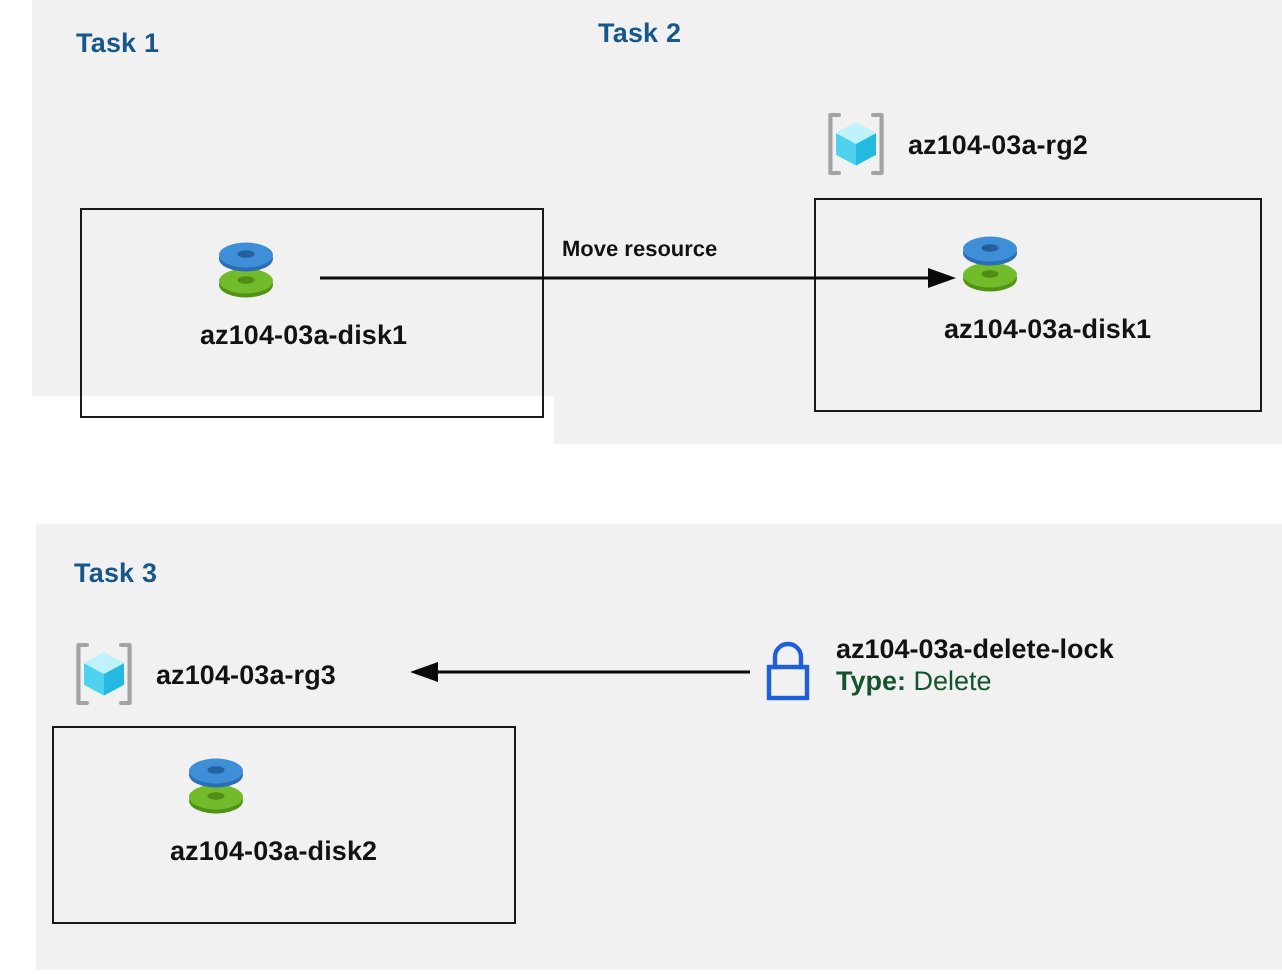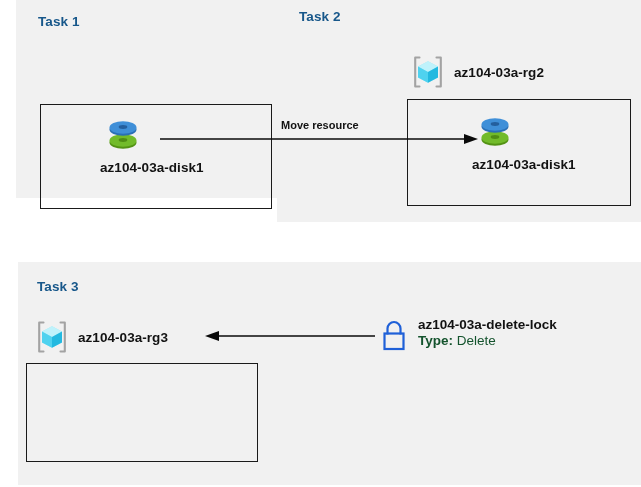--- a/index.html
+++ b/index.html
@@ -206,20 +206,33 @@
         <path d="M27.5 4.5 H31.8 V33.5 H27.5" fill="none" stroke="#a3a3a3" stroke-width="2.1" stroke-linecap="round" stroke-linejoin="round"></path>
         <polygon points="19,8.2 29,13.6 29,24.4 19,29.8 9,24.4 9,13.6" fill="#9ce8f7"></polygon>
         <polygon points="19,8.2 29,13.6 19,19.0 9,13.6" fill="#bff2fb"></polygon>
         <polygon points="19,19.0 29,13.6 29,24.4 19,29.8" fill="#23b9e0"></polygon>
         <polygon points="19,19.0 19,29.8 9,24.4 9,13.6" fill="#4fd2ef"></polygon>
       </svg>
     </span>
     <span class="rg-label">az104-03a-rg3</span>
   </div>
 
+  <div class="disk-node" id="disk-task3">
+    <span>
+      <svg class="disk-icon" viewBox="0 0 46 44" aria-hidden="true">
+        <ellipse cx="23" cy="29.5" rx="13.5" ry="6.2" fill="#539214"></ellipse>
+        <ellipse cx="23" cy="27.5" rx="13.5" ry="6.2" fill="#72bb2a"></ellipse>
+        <ellipse cx="23" cy="27.0" rx="4.3" ry="1.9" fill="#4f8d14"></ellipse>
+        <ellipse cx="23" cy="16.5" rx="13.5" ry="6.2" fill="#2a6fb5"></ellipse>
+        <ellipse cx="23" cy="14.5" rx="13.5" ry="6.2" fill="#3f8fd8"></ellipse>
+        <ellipse cx="23" cy="14.0" rx="4.3" ry="1.9" fill="#245f9e"></ellipse>
+      </svg>
+    </span>
+    <span class="disk-label">az104-03a-disk2</span>
+  </div>
 
   <svg class="arrow-svg" id="arrow-lock" viewBox="0 0 170 22" aria-hidden="true">
     <line class="arrow-line" x1="170" y1="11" x2="13" y2="11"></line>
     <polygon class="arrow-head" points="0,11 14,6 14,16"></polygon>
   </svg>
 
   <div id="lock-node">
     <span>
       <svg class="lock-icon" viewBox="0 0 30 34" aria-hidden="true">
         <path d="M8.5 15.5 V10.5 a6.5 6.5 0 0 1 13 0 V15.5" fill="none" stroke="#1f60d8" stroke-width="2.2" stroke-linecap="square"></path>

